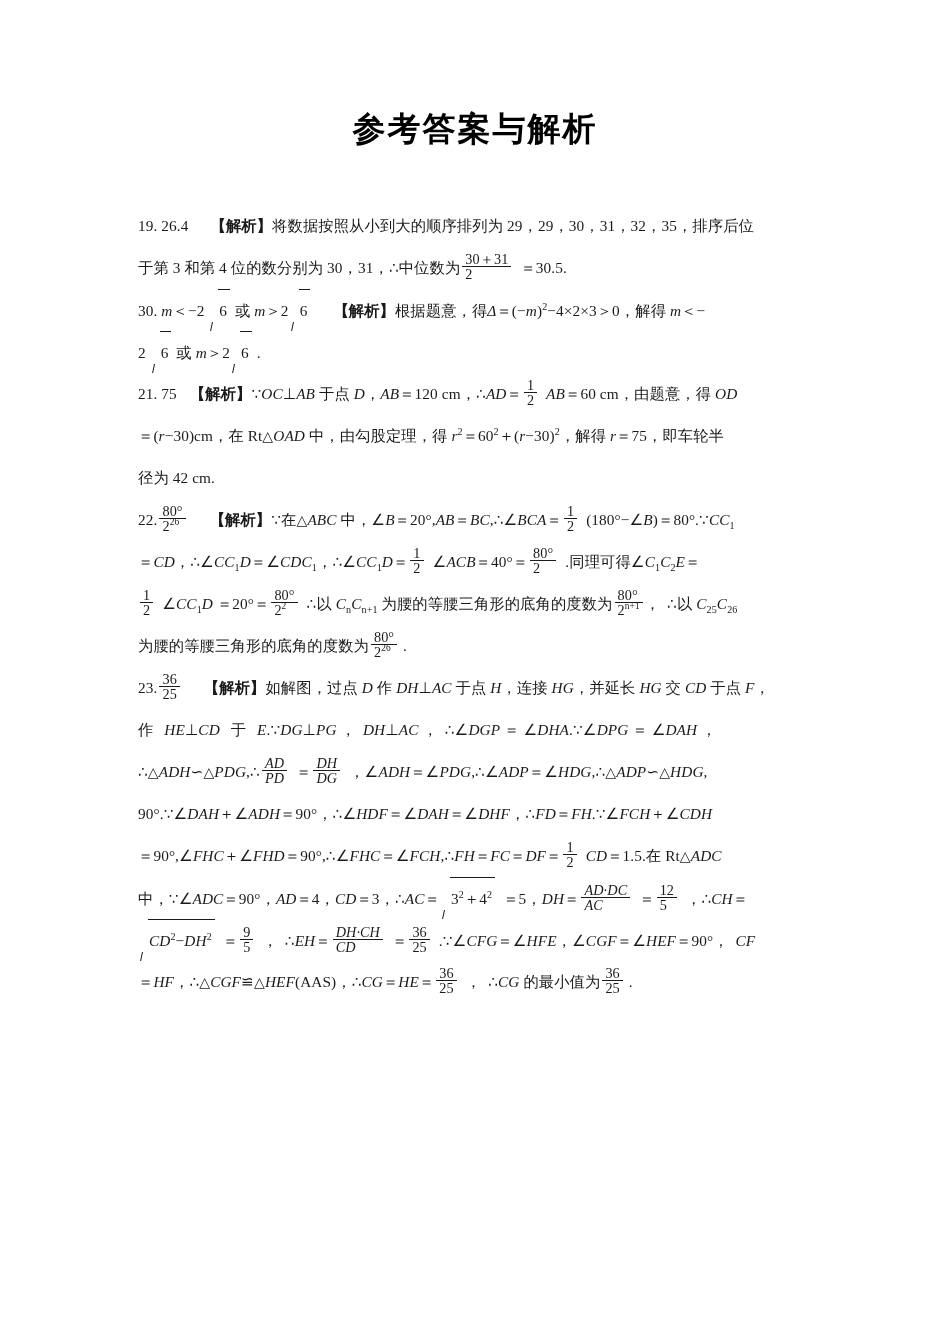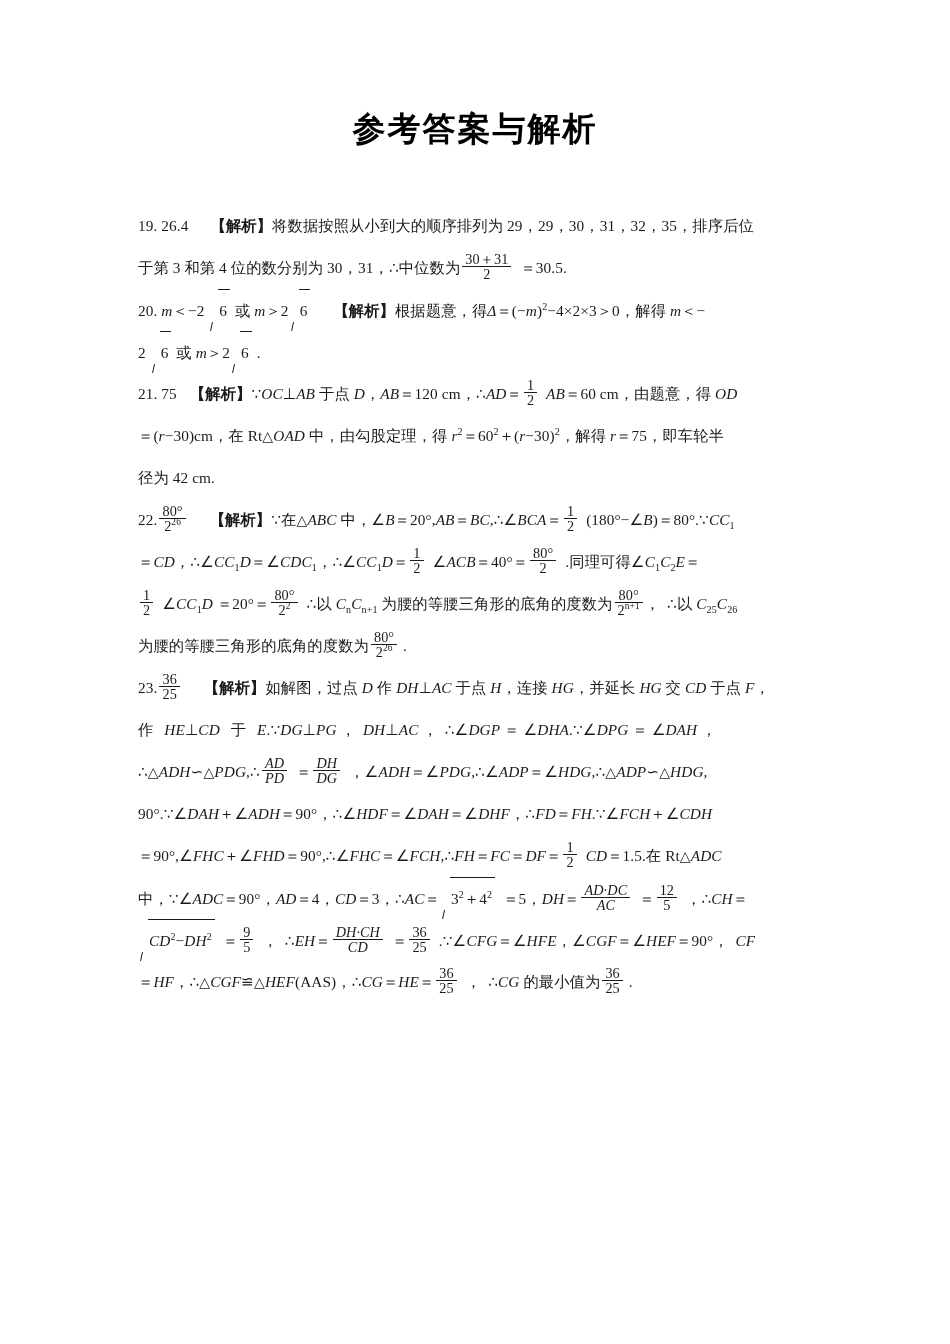--- a/index.html
+++ b/index.html
@@ -51,21 +51,20 @@
   }
   
   .it { font-style: italic; font-family: "Liberation Serif", serif; }
   .bold { font-weight: bold; }
   sup.e { font-size: 0.66em; vertical-align: super; line-height: 0; font-style: normal;}
   sub.e { font-size: 0.66em; vertical-align: sub; line-height: 0; font-style: normal;}
   
   .frac {
     display: inline-block;
     vertical-align: -0.52em;
-    text-align: center;
     font-size: 0.93em;
     line-height: 1.04;
     margin: 0 2px;
     position: relative;
     top: -1px;
   }
   .frac > .num {
     display: block;
     padding: 0 3px;
     border-bottom: 1.1px solid #1a1a1a;
@@ -113,21 +112,21 @@
   <div class="body-area">
 
     <div class="ln">
       <span class="num-lead">19. 26.4</span><span class="sp-lg"></span><span class="bold">【解析】</span>将数据按照从小到大的顺序排列为 29，29，30，31，32，35，排序后位
     </div>
     <div class="ln">
       于第 3 和第 4 位的数分别为 30，31，<span class="sym">∴</span>中位数为<span class="frac"><span class="num">30＋31</span><span class="den">2</span></span><span class="sp"></span>＝30.5.
     </div>
 
     <div class="ln">
-      <span class="num-lead">20.</span> <span class="it">m</span>＜−2 <span class="sqrt"><span class="rad">6</span></span> 或 <span class="it">m</span>＞2<span class="sqrt"><span class="rad">6</span></span><span class="sp-lg"></span><span class="bold">【解析】</span>根据题意，得<span class="it">Δ</span>＝(−<span class="it">m</span>)<sup class="e">2</sup>−4×2×3＞0，解得 <span class="it">m</span>＜−
+      <span class="num-lead">30.</span> <span class="it">m</span>＜−2 <span class="sqrt"><span class="rad">6</span></span> 或 <span class="it">m</span>＞2<span class="sqrt"><span class="rad">6</span></span><span class="sp-lg"></span><span class="bold">【解析】</span>根据题意，得<span class="it">Δ</span>＝(−<span class="it">m</span>)<sup class="e">2</sup>−4×2×3＞0，解得 <span class="it">m</span>＜−
     </div>
     <div class="ln">
       2 <span class="sqrt"><span class="rad">6</span></span> 或 <span class="it">m</span>＞2<span class="sqrt"><span class="rad">6</span></span> .
     </div>
 
     <div class="ln">
       <span class="num-lead">21. 75</span><span class="sp-md"></span><span class="bold">【解析】</span><span class="sym">∵</span><span class="it">OC</span><span class="sym">⊥</span><span class="it">AB</span> 于点 <span class="it">D</span>，<span class="it">AB</span>＝120 cm，<span class="sym">∴</span><span class="it">AD</span>＝<span class="frac"><span class="num">1</span><span class="den">2</span></span><span class="sp"></span><span class="it">AB</span>＝60 cm，由题意，得 <span class="it">OD</span>
     </div>
     <div class="ln">
       ＝(<span class="it">r</span>−30)cm，在 Rt<span class="tri">△</span><span class="it">OAD</span> 中，由勾股定理，得 <span class="it">r</span><sup class="e">2</sup>＝60<sup class="e">2</sup>＋(<span class="it">r</span>−30)<sup class="e">2</sup>，解得 <span class="it">r</span>＝75，即车轮半

